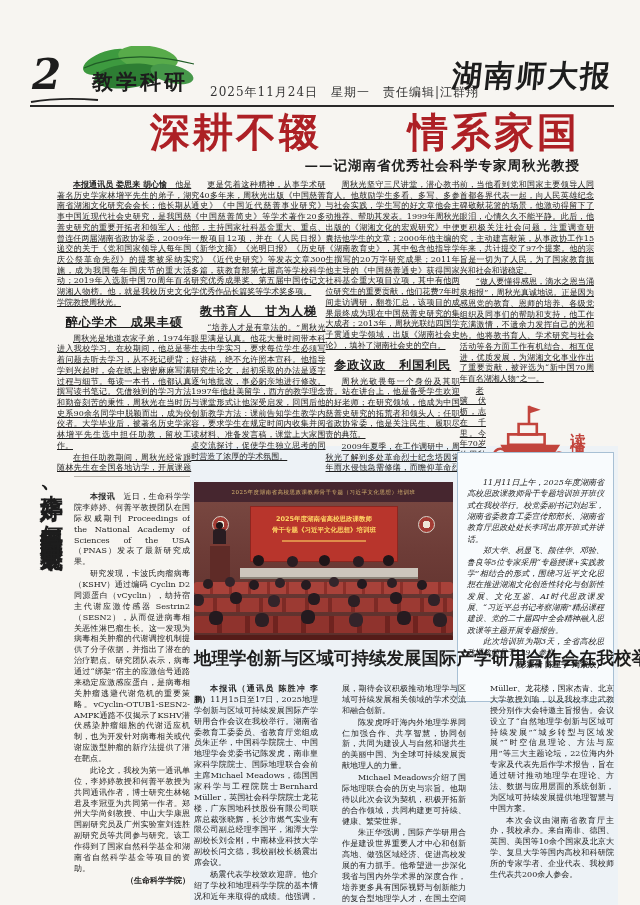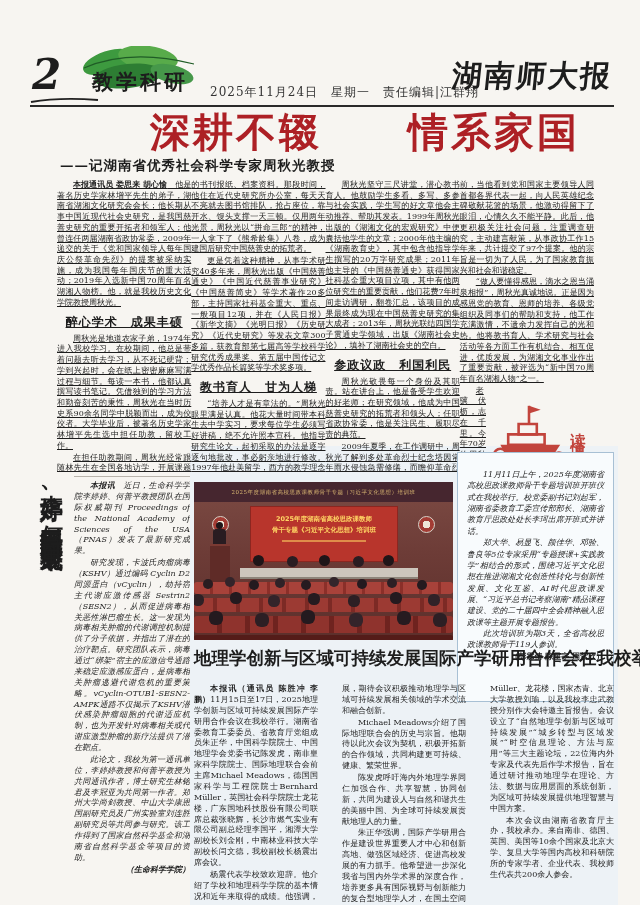--- a/index.html
+++ b/index.html
@@ -14,39 +14,39 @@
   .section-name{position:absolute;left:62px;top:16px;font-size:21px;font-weight:900;
                 font-family:"DejaVu Sans",sans-serif;letter-spacing:3px;}
   .dateline{position:absolute;left:180px;top:32px;font-size:12px;letter-spacing:1px;color:#333;}
   .paper-name{position:absolute;right:2px;top:4px;font-size:30px;font-weight:900;
               font-family:"DejaVu Serif",serif;transform:skewX(-6deg);letter-spacing:2px;}
   .mh-rule{position:absolute;left:30px;top:105px;width:584px;height:2px;background:#2a2a2a;}
   
   .lead-headline{position:absolute;left:60px;top:112px;width:520px;text-align:right;
                  font-size:40px;line-height:1;font-weight:900;color:#ad2025;
                  font-family:"DejaVu Sans",sans-serif;letter-spacing:3px;}
-  .lead-subhead{position:absolute;left:60px;top:157px;width:520px;text-align:left;
+  .lead-subhead{position:absolute;left:60px;top:157px;width:520px;text-align:right;
                 font-size:13.5px;font-weight:700;letter-spacing:1px;}
   .lead-body{position:absolute;left:57px;top:180px;width:537px;height:292px;display:flex;overflow:hidden;text-decoration:underline;}
   .col{flex:1;font-size:8px;line-height:1.34;text-align:justify;}
   .col p{margin:0 0 1px 0;}
   .col p.ind{text-indent:2em;}
   .col h3{margin:5px 0 4px 0;text-align:center;font-size:12px;font-weight:900;
           font-family:"DejaVu Sans",sans-serif;letter-spacing:1px;}
   .lead-in{font-weight:900;font-family:"DejaVu Sans",sans-serif;}
   
   .seal{float:right;width:104px;height:96px;margin:3px 0 1px 4px;display:flex;align-items:center;}
   .seal svg{width:78px;height:90px;}
   .seal-text{writing-mode:vertical-rl;font-size:15px;line-height:1;font-weight:900;color:#c2443c;
              letter-spacing:8px;margin-left:2px;font-family:"DejaVu Serif",serif;}
   
   .sidebar{position:absolute;left:30px;top:476px;width:160px;height:422px;display:flex;overflow:hidden;}
   .sb-title{width:44px;writing-mode:vertical-rl;text-orientation:mixed;font-size:23px;line-height:44px;
             font-weight:900;letter-spacing:2px;font-family:"DejaVu Serif",serif;height:100%;}
-  .sb-body{flex:1;font-size:8px;line-height:1.36;text-align:justify;border-top:1px solid #b9b4ac;padding-top:4px;font-style:italic;}
+  .sb-body{flex:1;font-size:8px;line-height:1.36;text-align:justify;border-top:1px solid #b9b4ac;padding-top:15px;}
   .sb-body p{margin:0 0 1px 0;text-indent:2em;}
   .sb-credit{text-align:right;font-weight:900;font-family:"DejaVu Sans",sans-serif;text-indent:0 !important;}
   
   .panel{position:absolute;left:190px;top:446px;width:428px;height:459px;background:#edf2f6;}
   
   .photo{position:absolute;left:194px;top:482px;width:259px;height:158px;margin:0;overflow:hidden;
          background:linear-gradient(180deg,#7c4b44 0%,#6d3c37 45%,#5c2f2b 100%);}
   .ph-banner{position:absolute;left:0;top:0;width:100%;height:20px;background:#46262f;color:#d8b571;
              font-size:5.5px;line-height:20px;text-align:center;letter-spacing:.5px;white-space:nowrap;overflow:hidden;}
   .ph-screen{position:absolute;left:56px;top:24px;width:146px;height:54px;background:#b8352c;
@@ -70,21 +70,21 @@
   .r4{top:153px;height:5px;background:#541c19;}
   .ph-heads{position:absolute;left:0;top:98px;width:4px;height:4px;border-radius:50%;
     box-shadow:12px 2px 0 3px #2a1d21,34px 0 0 3px #33242a,58px 3px 0 3px #241a1f,84px 1px 0 3px #2f2227,
     110px 3px 0 3px #261b20,138px 0 0 3px #33252b,166px 2px 0 3px #241a1f,196px 1px 0 3px #2c1f24,
     226px 3px 0 3px #241a1f,2px 18px 0 4px #2e2126,40px 16px 0 4px #241a1f,78px 19px 0 4px #33242a,
     118px 17px 0 4px #261b20,158px 19px 0 4px #2c1f24,200px 16px 0 4px #241a1f,238px 18px 0 4px #302228,
     20px 36px 0 5px #241a1f,66px 38px 0 5px #2c1f24,112px 35px 0 5px #241a1f,160px 38px 0 5px #33242a,
     208px 36px 0 5px #261b20,244px 38px 0 5px #2c1f24;}
   
   .infobox{position:absolute;left:457px;top:452px;width:157px;height:250px;box-sizing:border-box;
-           border:1px solid #a8c0d4;background:#f8fbfd;padding:16px 9px;font-style:italic;
+           border:1px solid #a8c0d4;background:#f8fbfd;padding:24px 9px;font-style:italic;
            font-size:8px;line-height:1.42;text-align:justify;overflow:hidden;}
   .infobox p{margin:0;text-indent:2em;}
   .ib-credit{text-align:right;font-weight:900;text-indent:0 !important;font-style:normal;
              font-family:"DejaVu Sans",sans-serif;}
   
   .bottom-head{position:absolute;left:194px;top:648px;width:422px;font-size:17.5px;line-height:1.2;
                font-weight:900;font-family:"DejaVu Sans",sans-serif;letter-spacing:0px;white-space:nowrap;}
   .bottom-body{position:absolute;left:194px;top:684px;width:420px;height:219px;display:flex;gap:24px;overflow:hidden;}
   .bcol{flex:1;font-size:8px;line-height:1.36;text-align:justify;}
   .bcol p{margin:0 0 1px 0;}
@@ -119,21 +119,20 @@
   <div class="lead-subhead">——记湖南省优秀社会科学专家周秋光教授</div>
 
   <div class="lead-body">
     <div class="col">
       <p class="ind"><b class="lead-in">本报通讯员 娄思来 胡心愉</b><span>　他是著名历史学家林增平先生的弟子，湖南省湖湘文化研究会会长；他长期从事中国近现代社会史研究，是我国慈善史研究的重要开拓者和领军人；他曾连任两届湖南省政协常委，2009年递交的关于《党和国家领导人每年国庆公祭革命先烈》的提案被采纳实施，成为我国每年国庆节的重大活动；2019年入选新中国70周年百名湖湘人物榜。他，就是我校历史文化学院教授周秋光。</span></p>
       <h3>醉心学术　成果丰硕</h3>
       <p class="ind">周秋光是地道农家子弟，1974年进入我校学习。在校期间，他总是带着问题去听去学习，从不死记硬背；学到兴起时，会在纸上密密麻麻写满过程与细节。每读一本书，他都认真撰写读书笔记。凭借独到的学习方法和勤奋刻苦的秉性，周秋光在当时历史系90余名同学中脱颖而出，成为佼佼者。大学毕业后，被著名历史学家林增平先生选中担任助教，留校工作。</p>
       <p class="ind">在担任助教期间，周秋光经常跟随林先生在全国各地访学，开展课题研究。上世纪80年代初，在国务院古籍整理项目征集中，年轻而富有冲劲的他选择了《熊希龄集》。为了完成该项目，1983年起，他在北京、上海、南京等地走访搜寻查阅收集资料，一去就是3、4个月，几乎翻阅了当时所有</p>
     </div>
     <div class="col">
-      <p>的书刊报纸、档案资料。那段时间，他住在近代史研究所办公室，每天天不亮就去图书馆排队，抢占座位，靠开水、馒头支撑一天三顿。仅用两年光景，周秋光以“拼命三郎”的精神，一人拿下了《熊希龄集》八卷，成为建国后研究中国慈善史的拓荒者。</p>
       <p class="ind">更是凭着这种精神，从事学术研究40多年来，周秋光出版《中国慈善通史》《中国近代慈善事业研究》《中国慈善简史》等学术著作20多部，主持国家社科基金重大、重点、一般项目12项，并在《人民日报》《新华文摘》《光明日报》《历史研究》《近代史研究》等发表文章300多篇，获教育部第七届高等学校科学研究优秀成果奖、第五届中国传记文学优秀作品长篇奖等学术奖多项。</p>
       <h3>教书育人　甘为人梯</h3>
       <p class="ind">“培养人才是有章法的。”周秋光眼里满是认真。他花大量时间带本科生去中学实习，要求每位学生必须写好讲稿，绝不允许照本宣科。他指导研究生论文，起初采取的办法是逐字逐句地批改，事必躬亲地进行修改。1997年他赴美留学，西方的教学理念与课堂形式让他深受启发，回国后他创新教学方法：课前告知学生教学内容，要求学生在规定时间内收集并阅读材料、准备发言稿，课堂上大家围桌交流探讨，促使学生独立思考的同时营造了浓厚的学术氛围。</p>
     </div>
     <div class="col">
       <p class="ind">周秋光坚守三尺讲堂，潜心教书育人。他鼓励学生多看、多写、多参与社会实践，学生写的好文章他会主动推荐、帮助其发表。1999年周秋光出版的《湖湘文化的宏观研究》中便囊括他学生的文章；2000年他主编的《湖南教育史》，其中包含他指导学生撰写的20万字研究成果；2011年他主导的《中国慈善通史》获得国家社科基金重大项目立项，其中有他两位研究生的重要贡献，他们花费7年时间走访调研，翻卷汇总，该项目的成果最终成为现在中国慈善史研究的集大成者；2013年，周秋光联结四国学子贯通史学领域，出版《湖南社会史论》，填补了湖南社会史的空白。</p>
       <h3>参政议政　利国利民</h3>
       <p class="ind">周秋光敬畏每一个身份及其职责。站在讲台上，他是备受学生欢迎的好老师；在研究领域，他成为中国慈善史研究的拓荒者和领头人；任职省政协常委，他是关注民生、履职尽责的典范。</p>
       <p class="ind">2009年夏季，在工作调研中，周秋光了解到多处革命烈士纪念塔因常年雨水侵蚀急需修缮，而瞻仰革命烈士塔是传承革命先烈精神、开展爱国主义教育的最好场地，于是他撰写提案《党和国家领导人每年国庆公祭革命先烈》，该提案报送至中央统战部，并得到了时任国务院领导的亲笔批示。2010年10月3日，周秋光早早守在电视机</p>
     </div>
@@ -201,22 +200,22 @@
   </div>
 
   <div class="bottom-head">地理学创新与区域可持续发展国际产学研用合作会在我校举行</div>
   <div class="bottom-body">
     <div class="bcol">
       <p class="ind"><b class="lead-in">本报讯</b><b class="lead-in">（通讯员 陈胜冲 李鹏）</b><span>11月15日至17日，2025地理学创新与区域可持续发展国际产学研用合作会议在我校举行。湖南省委教育工委委员、省教育厅党组成员朱正华，中国科学院院士、中国地理学会党委书记陈发虎，南非皇家科学院院士、国际地理联合会前主席Michael Meadows，德国国家科学与工程院院士Bernhard Müller，英国社会科学院院士龙花楼，广东国地科技股份有限公司联席总裁张晓辉，长沙市燃气实业有限公司副总经理李国平，湘潭大学副校长刘金刚，中南林业科技大学副校长闫文德，我校副校长杨震出席会议。</span></p>
       <p class="ind">杨震代表学校致欢迎辞。他介绍了学校和地理科学学院的基本情况和近年来取得的成绩。他强调，要深入贯彻党的二十届四中全会精神和习近平总书记重要讲话精神，深入推进教育科技人才一体化发</p>
     </div>
     <div class="bcol">
       <p>展，期待会议积极推动地理学与区域可持续发展相关领域的学术交流和融合创新。</p>
+      <p class="ind">陈发虎呼吁海内外地理学界同仁加强合作、共享智慧，协同创新，共同为建设人与自然和谐共生的美丽中国、为全球可持续发展贡献地理人的力量。</p>
       <p class="ind">Michael Meadows介绍了国际地理联合会的历史与宗旨。他期待以此次会议为契机，积极开拓新的合作领域，共同构建更可持续、健康、繁荣世界。</p>
-      <p class="ind">陈发虎呼吁海内外地理学界同仁加强合作、共享智慧，协同创新，共同为建设人与自然和谐共生的美丽中国、为全球可持续发展贡献地理人的力量。</p>
       <p class="ind">朱正华强调，国际产学研用合作是建设世界重要人才中心和创新高地、做强区域经济、促进高校发展的有力抓手。他希望进一步深化我省与国内外学术界的深度合作，培养更多具有国际视野与创新能力的复合型地理学人才，在国土空间治理、生态保护修复、智慧城市建设等领域贡献新的智慧和力量。</p>
 
     </div>
     <div class="bcol">
       <p>Müller、龙花楼，国家杰青、北京大学教授刘瑜，以及我校李忠武教授分别作大会特邀主旨报告。会议设立了“自然地理学创新与区域可持续发展”“城乡转型与区域发展”“时空信息理论、方法与应用”等三大主题论坛，22位海内外专家及代表先后作学术报告，旨在通过研讨推动地理学在理论、方法、数据与应用层面的系统创新，为区域可持续发展提供地理智慧与中国方案。</p>
       <p class="ind">本次会议由湖南省教育厅主办，我校承办。来自南非、德国、英国、美国等10余个国家及北京大学、复旦大学等国内高校和科研院所的专家学者、企业代表、我校师生代表共200余人参会。</p>
     </div>
   </div>
 
 </div>

